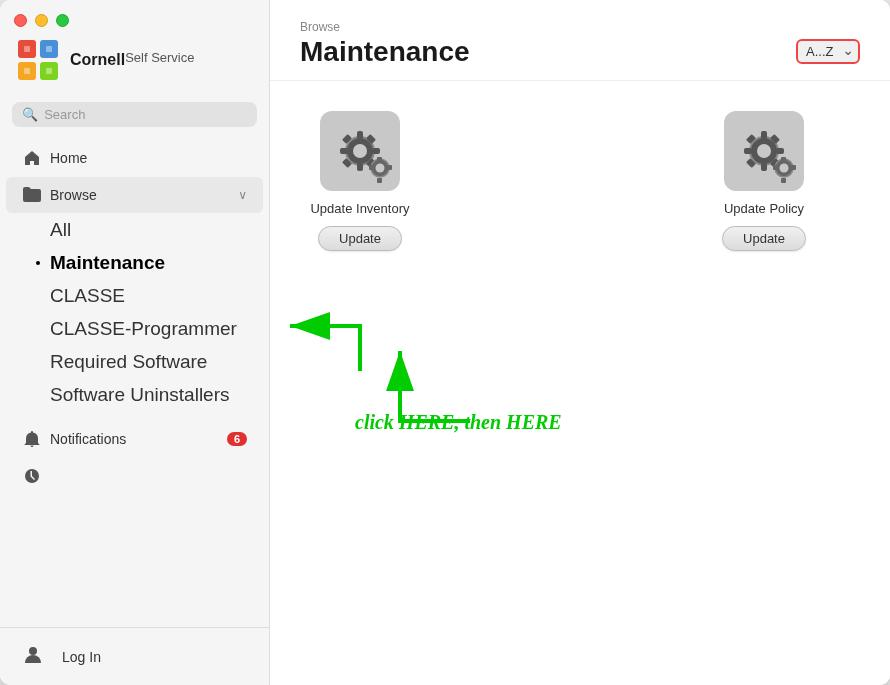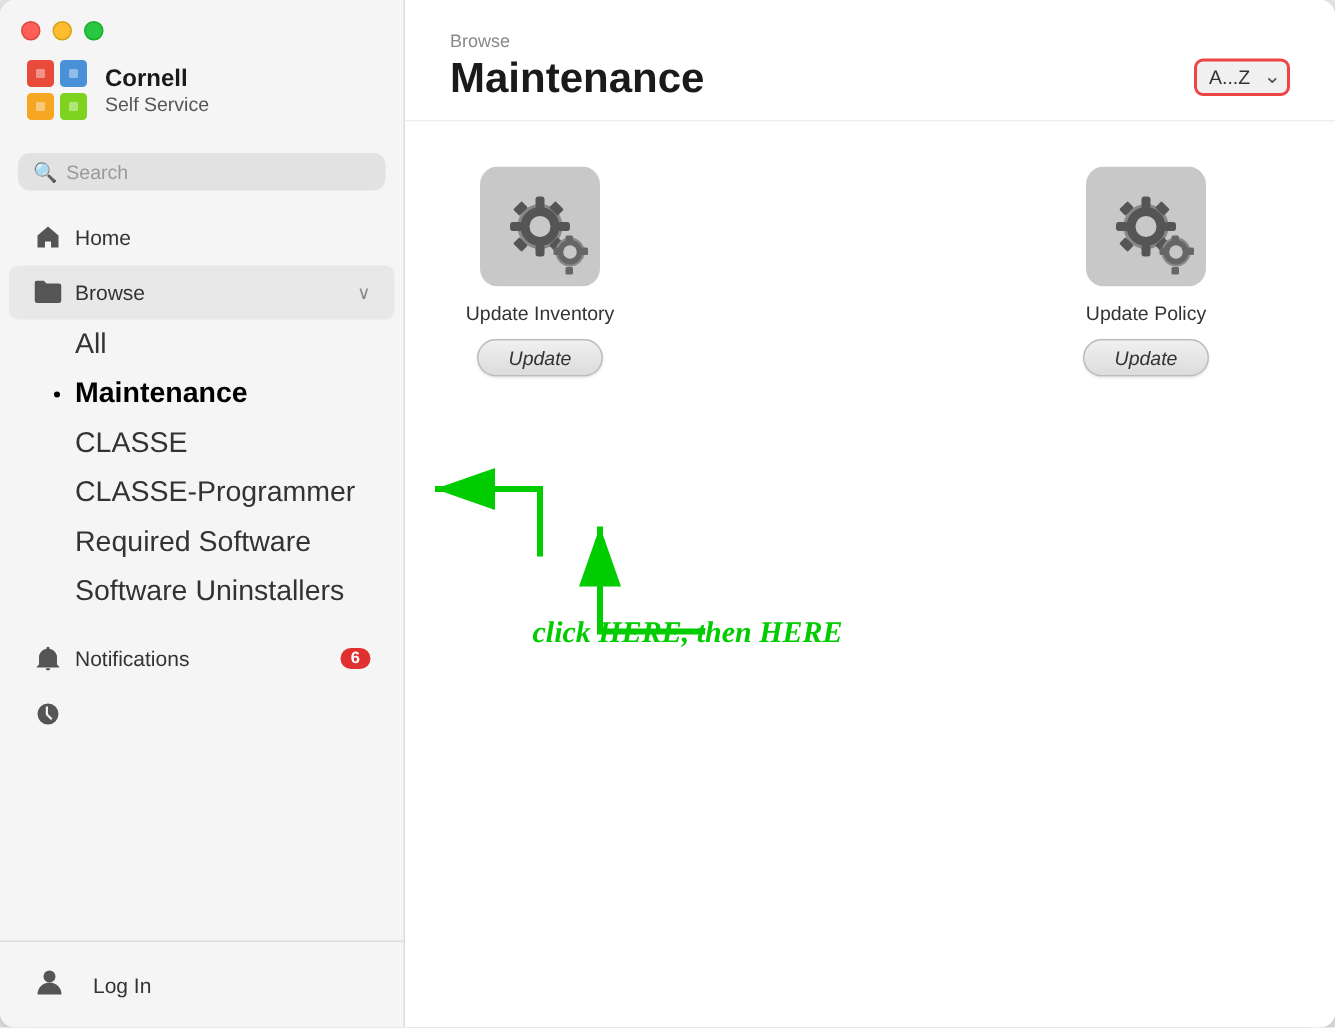--- a/index.html
+++ b/index.html
@@ -74,21 +74,21 @@
       flex-shrink: 0;
     }
 
     .app-icon svg {
       width: 44px;
       height: 44px;
     }
 
     .app-title-block {
       display: flex;
-      flex-direction: column;
+      flex-direction: row;
     }
 
     .app-title {
       font-size: 16px;
       font-weight: 700;
       color: #1a1a1a;
       line-height: 1.2;
     }
 
     .app-subtitle {
@@ -307,21 +307,20 @@
     .item-button {
       background: linear-gradient(to bottom, #f0f0f0, #dcdcdc);
       border: 1px solid #bbb;
       border-radius: 14px;
       padding: 4px 20px;
       font-size: 13px;
       color: #333;
       cursor: pointer;
       font-weight: 500;
       box-shadow: 0 1px 2px rgba(0,0,0,0.1);
-      font-style: italic;
     }
 
     
     .annotation-overlay {
       position: absolute;
       top: 0;
       left: 0;
       width: 100%;
       height: 100%;
       pointer-events: none;

